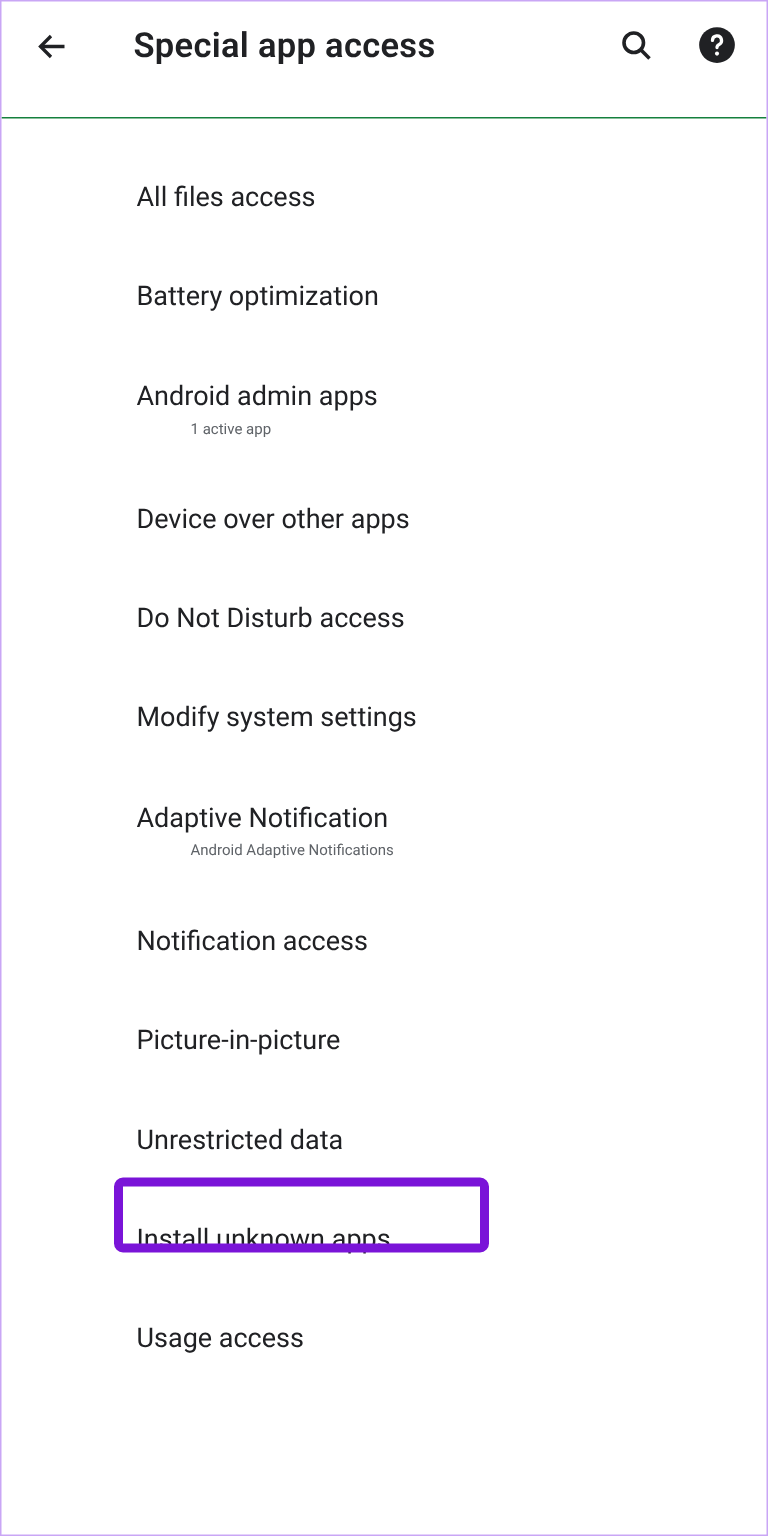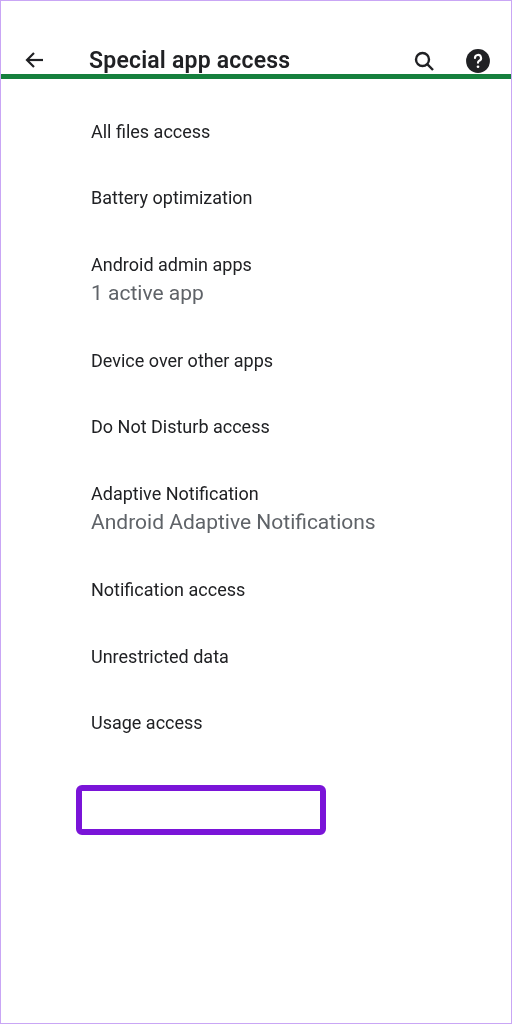--- a/index.html
+++ b/index.html
@@ -11,24 +11,24 @@
     body {
       width: 512px;
       height: 1024px;
       background: #fff;
       border: 1px solid #c9a6f5;
       position: relative;
       overflow: hidden;
     }
     .header {
       display: flex;
-      align-items: flex-end;
+      align-items: flex-start;
       height: 78px;
-      padding: 0 20px;
-      border-bottom: 5px solid #15803d;
+      padding: 16px 20px;
+      border-bottom: 1px solid #15803d;
     }
     .back-btn {
       width: 28px;
       height: 28px;
       display: flex;
       align-items: center;
       justify-content: center;
       cursor: pointer;
     }
     .title {
@@ -61,24 +61,25 @@
       padding: 21px 0;
       cursor: pointer;
     }
     .list-item .label {
       font-size: 18px;
       color: #202124;
       font-weight: 400;
       line-height: 1.35;
     }
     .list-item .sub {
-      font-size: 21px;
+      font-size: 10px;
       color: #5f6368;
       margin-top: 3px;
       line-height: 1.3;
+      margin-left: 36px;
     }
     .highlight-box {
       position: absolute;
       border: 6px solid #7a14d8;
       border-radius: 6px;
       pointer-events: none;
     }
   </style>
 </head>
 <body>
@@ -124,36 +125,45 @@
   </div>
 
   <div class="list-item">
     <div class="label">Device over other apps</div>
   </div>
 
   <div class="list-item">
     <div class="label">Do Not Disturb access</div>
   </div>
 
+  <div class="list-item">
+    <div class="label">Modify system settings</div>
+  </div>
 
   <div class="list-item">
     <div class="label">Adaptive Notification</div>
     <div class="sub">Android Adaptive Notifications</div>
   </div>
 
   <div class="list-item">
     <div class="label">Notification access</div>
   </div>
 
+  <div class="list-item">
+    <div class="label">Picture-in-picture</div>
+  </div>
 
 
   <div class="list-item">
     <div class="label">Unrestricted data</div>
   </div>
 
+  <div class="list-item">
+    <div class="label">Install unknown apps</div>
+  </div>
 
   <div class="list-item">
     <div class="label">Usage access</div>
   </div>
 
 </div>
 
 <div class="highlight-box" style="left: 75px; top: 784px; width: 250px; height: 50px;"></div>
 
 </body></html>

